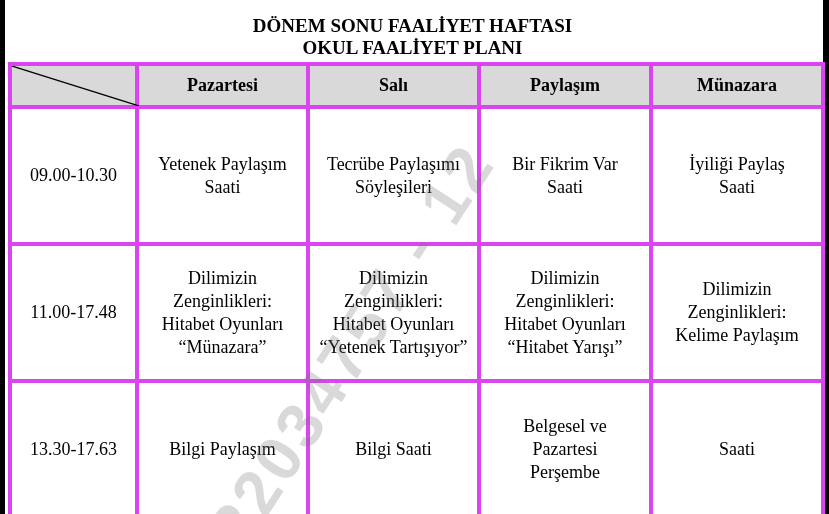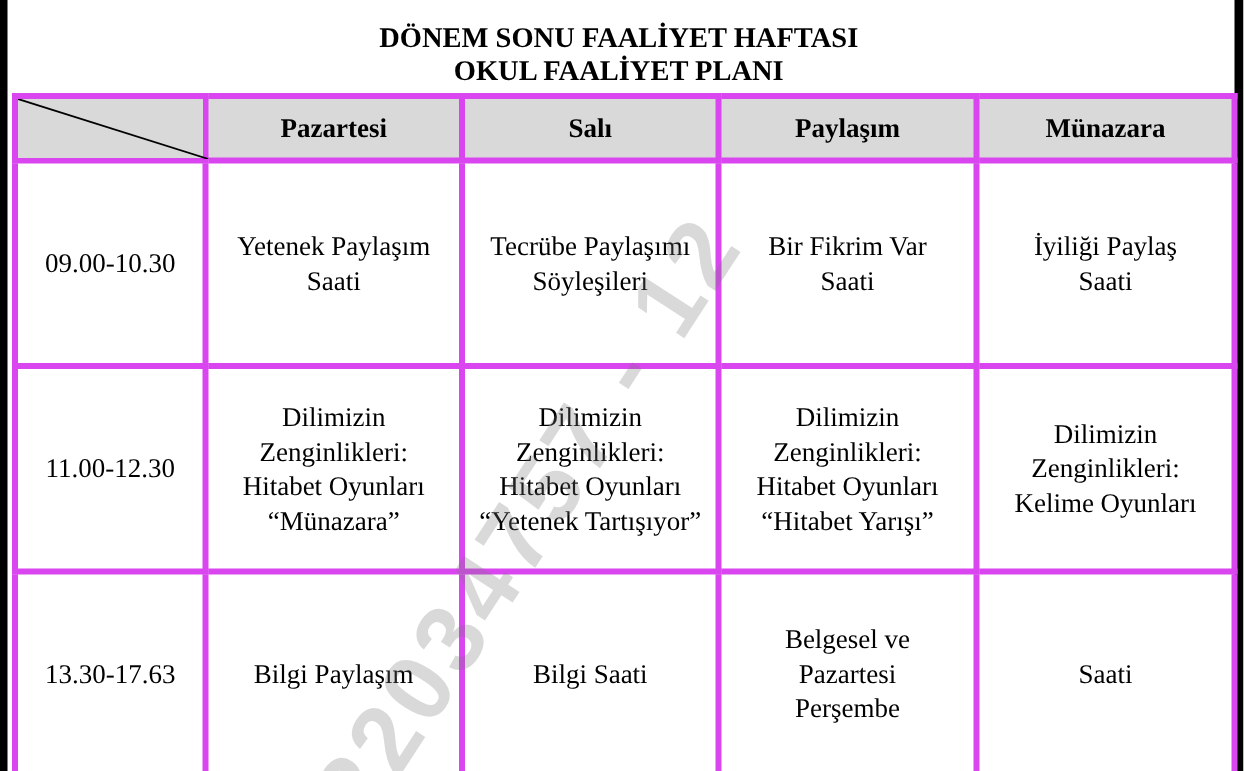--- a/index.html
+++ b/index.html
@@ -77,21 +77,21 @@
         <td>
           <div>Bir Fikrim Var</div>
           <div>Saati</div>
         </td>
         <td>
           <div>İyiliği Paylaş</div>
           <div>Saati</div>
         </td>
       </tr>
       <tr>
-        <td>11.00-12.30</td>
+        <td>11.00-17.48</td>
         <td>
           <div>Dilimizin</div>
           <div>Zenginlikleri:</div>
           <div>Hitabet Oyunları</div>
           <div>“Münazara”</div>
         </td>
         <td>
           <div>Dilimizin</div>
           <div>Zenginlikleri:</div>
           <div>Hitabet Oyunları</div>
@@ -99,21 +99,21 @@
         </td>
         <td>
           <div>Dilimizin</div>
           <div>Zenginlikleri:</div>
           <div>Hitabet Oyunları</div>
           <div>“Hitabet Yarışı”</div>
         </td>
         <td>
           <div>Dilimizin</div>
           <div>Zenginlikleri:</div>
-          <div>Kelime Oyunları</div>
+          <div>Kelime Paylaşım</div>
         </td>
       </tr>
       <tr>
         <td>13.30-17.63</td>
         <td>
           <div>Bilgi Paylaşım</div>
         </td>
         <td>
           <div>Bilgi Saati</div>
         </td>

